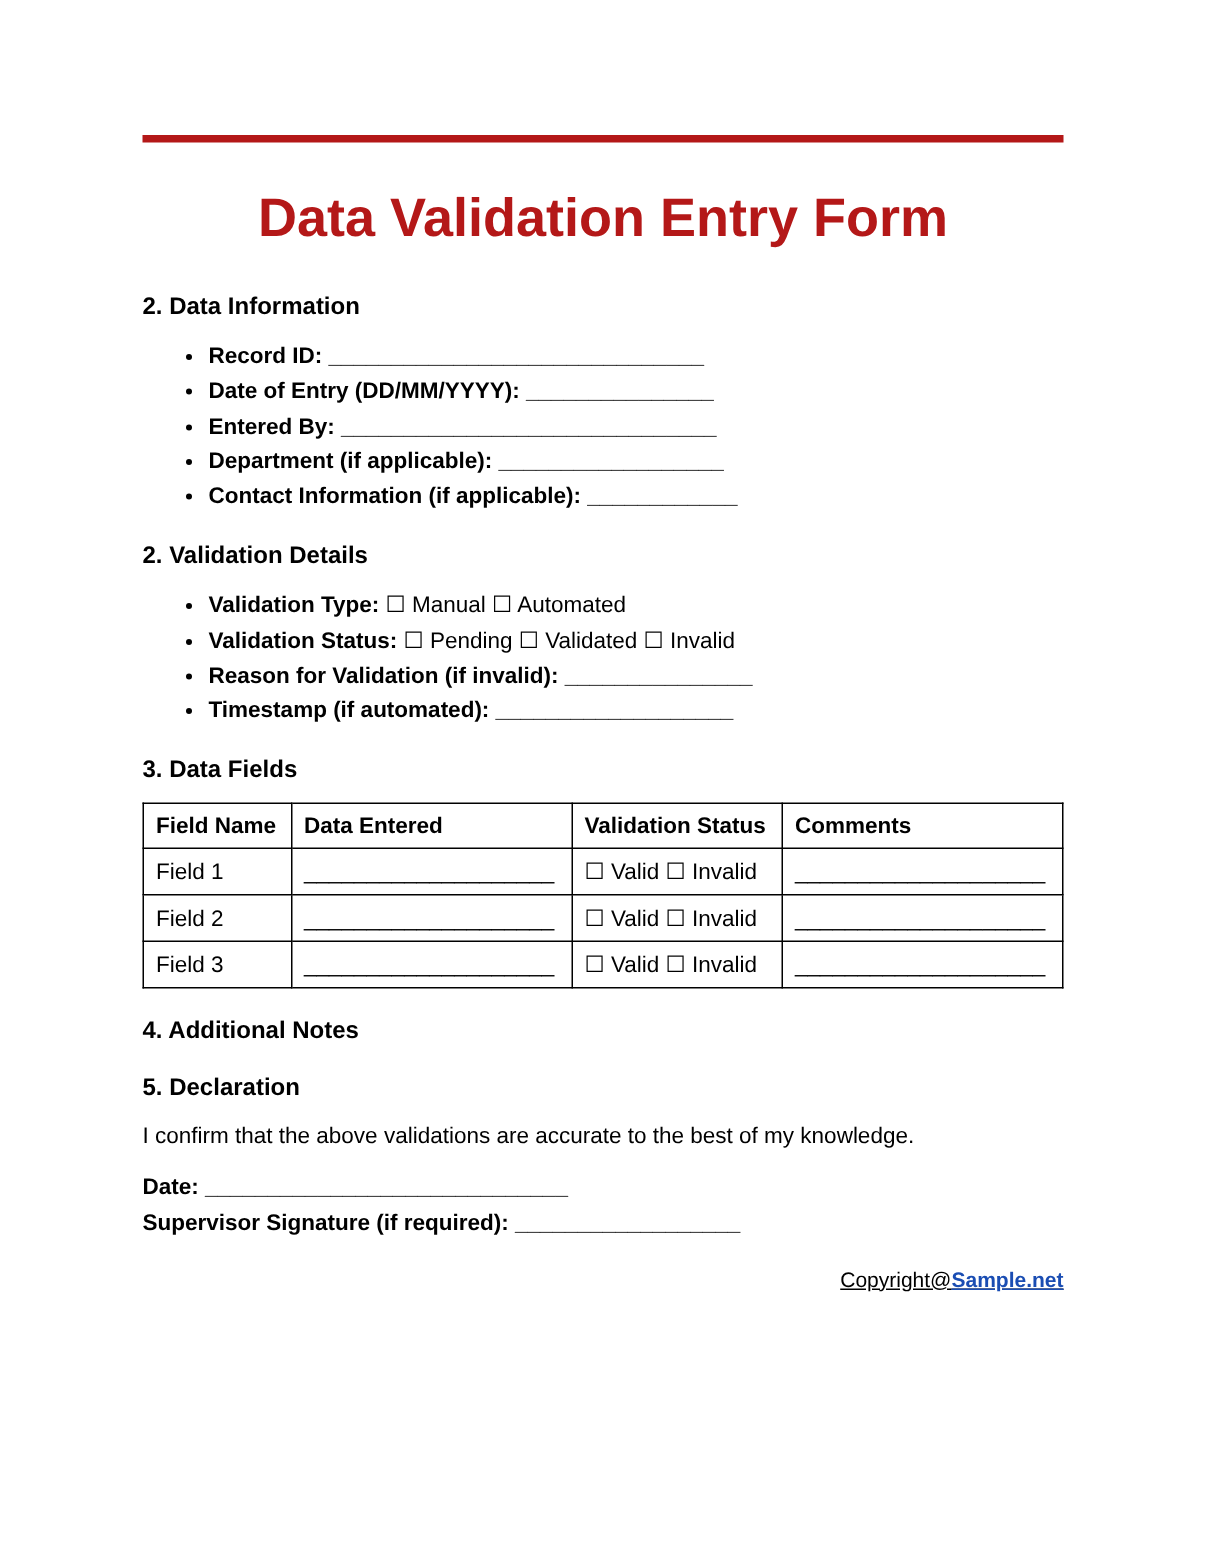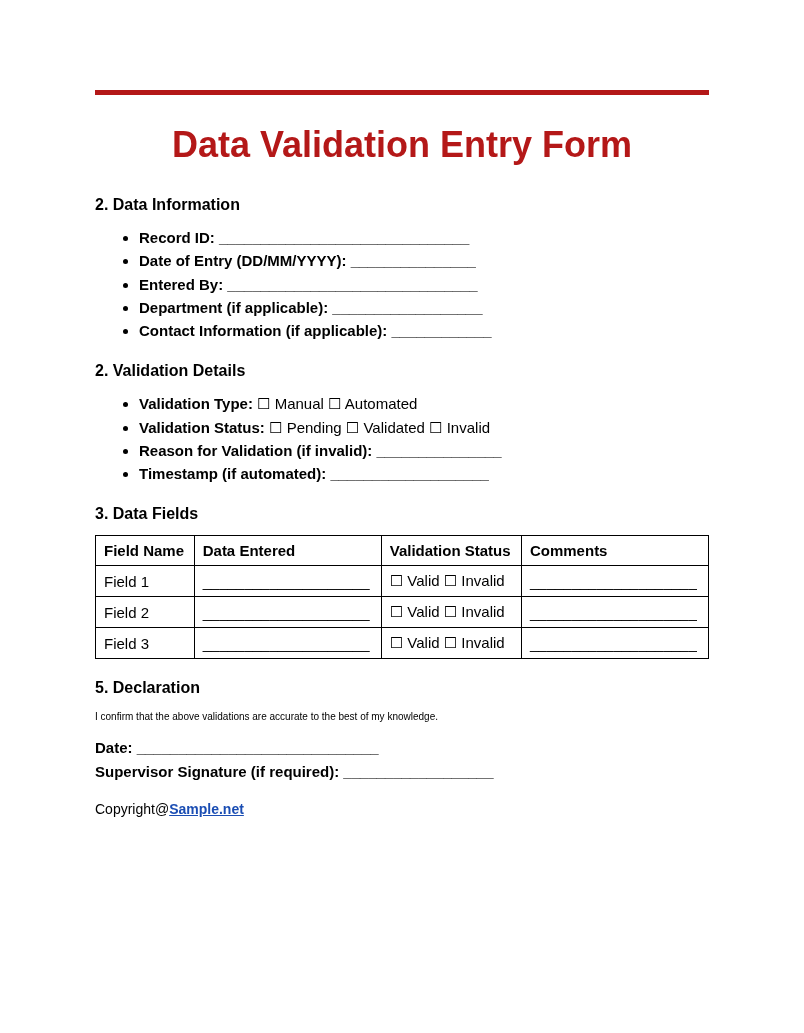--- a/index.html
+++ b/index.html
@@ -54,32 +54,33 @@
     padding: 6px 8px;
     font-size: 15px;
     text-align: left;
     vertical-align: middle;
   }
   th {
     text-align: left;
     font-weight: bold;
   }
   .para {
-    font-size: 10px;
+    font-size: 15px;
     margin: 14px 0;
   }
   .sig-lines {
     font-size: 15px;
     font-weight: bold;
     line-height: 1.55;
   }
   .copyright {
-    text-align: left;
+    text-align: right;
     font-size: 14px;
     margin-top: 18px;
+    text-decoration: underline;
   }
   .copyright a {
     color: #1a4db3;
     font-weight: bold;
     text-decoration: underline;
   }
 </style>
 </head>
 <body>
 
@@ -129,20 +130,21 @@
     </tr>
     <tr>
       <td>Field 3</td>
       <td>____________________</td>
       <td>☐ Valid ☐ Invalid</td>
       <td>____________________</td>
     </tr>
   </tbody>
     </table>
 
+  <div class="section-head">4. Additional Notes</div>
 
   <div class="section-head">5. Declaration</div>
   <div class="para">I confirm that the above validations are accurate to the best of my knowledge.</div>
   <div class="sig-lines">
     <div>Date: _____________________________</div>
     <div>Supervisor Signature (if required): __________________</div>
   </div>
 
   <div class="copyright">
     <span>Copyright@</span><a href="#">Sample.net</a>

